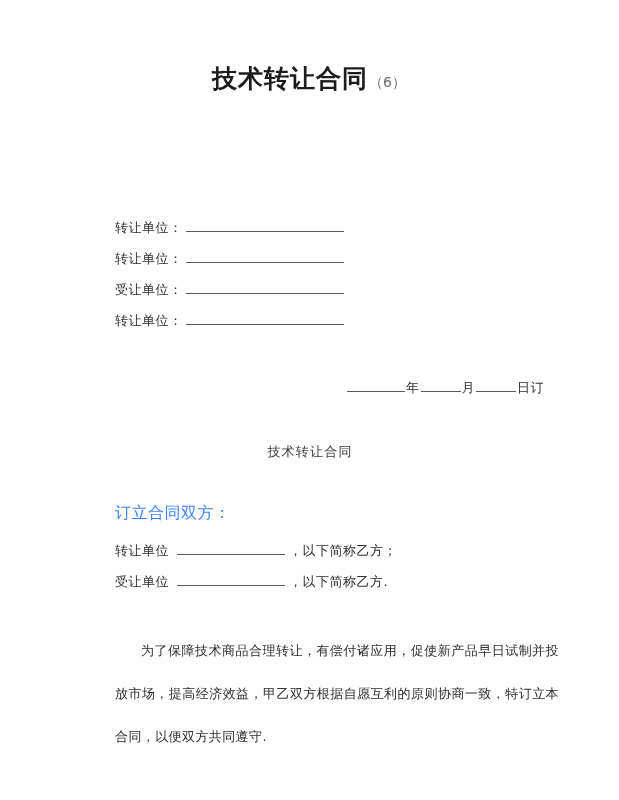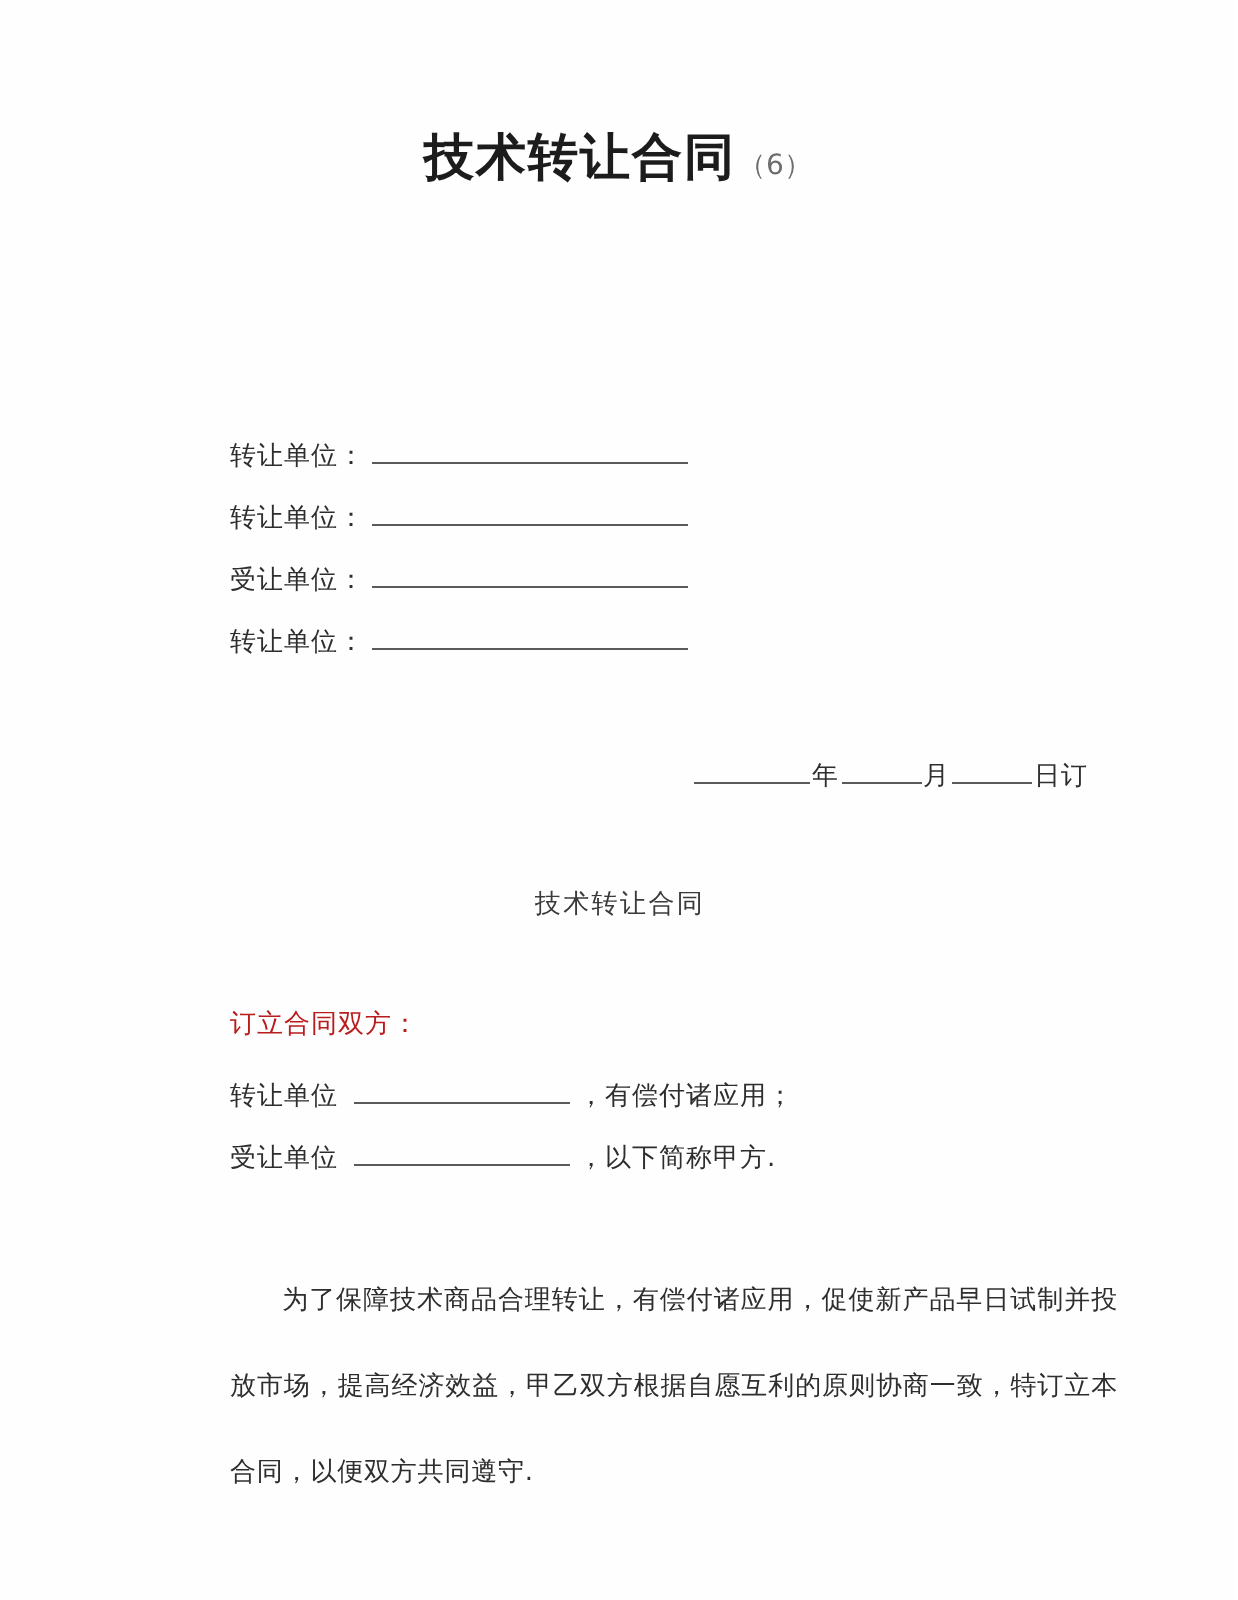--- a/index.html
+++ b/index.html
@@ -124,22 +124,22 @@
   }
 
   
   .parties {
     position: absolute;
     left: 115px;
     top: 503px;
     width: 450px;
   }
   .party-heading {
-    font-size: 13px;
-    color: #b91c1c;
+    font-size: 16px;
+    color: #3b82f6;
     letter-spacing: 0.5px;
     margin-bottom: 18px;
     white-space: nowrap;
   }
   .party-row {
     height: 31px;
     font-size: 13px;
     color: #2e2e2e;
     display: flex;
     align-items: baseline;
@@ -219,25 +219,25 @@
   </div>
 
   <div class="sub-title">技术转让合同</div>
 
   <div class="parties">
     <div class="party-heading">订立合同双方：</div>
 
     <div class="party-row">
       <span>转让单位</span>
       <span class="party-rule"></span>
-      <span>，有偿付诸应用；</span>
+      <span>，以下简称乙方；</span>
     </div>
 
     <div class="party-row">
       <span>受让单位</span>
       <span class="party-rule"></span>
-      <span>，以下简称甲方.</span>
+      <span>，以下简称乙方.</span>
     </div>
   </div>
 
   <div class="intro-para"><span class="indent"></span><span>为了保障技术商品合理转让，有偿付诸应用，促使新产品早日试制并投放市场，提高经济效益，甲乙双方根据自愿互利的原则协商一致，特订立本合同，以便双方共同遵守.</span></div>
 
 </div>
 
 </body></html>

